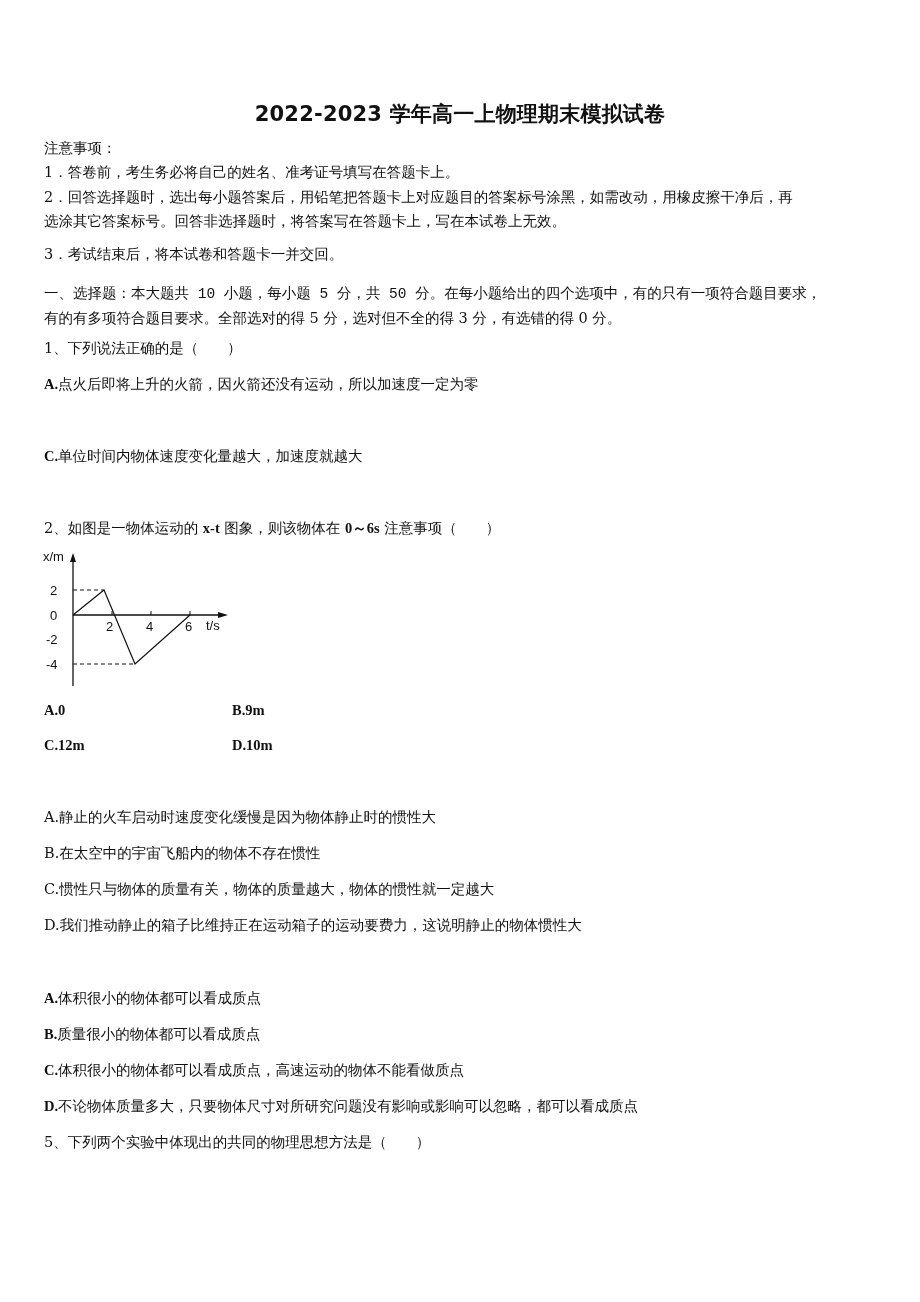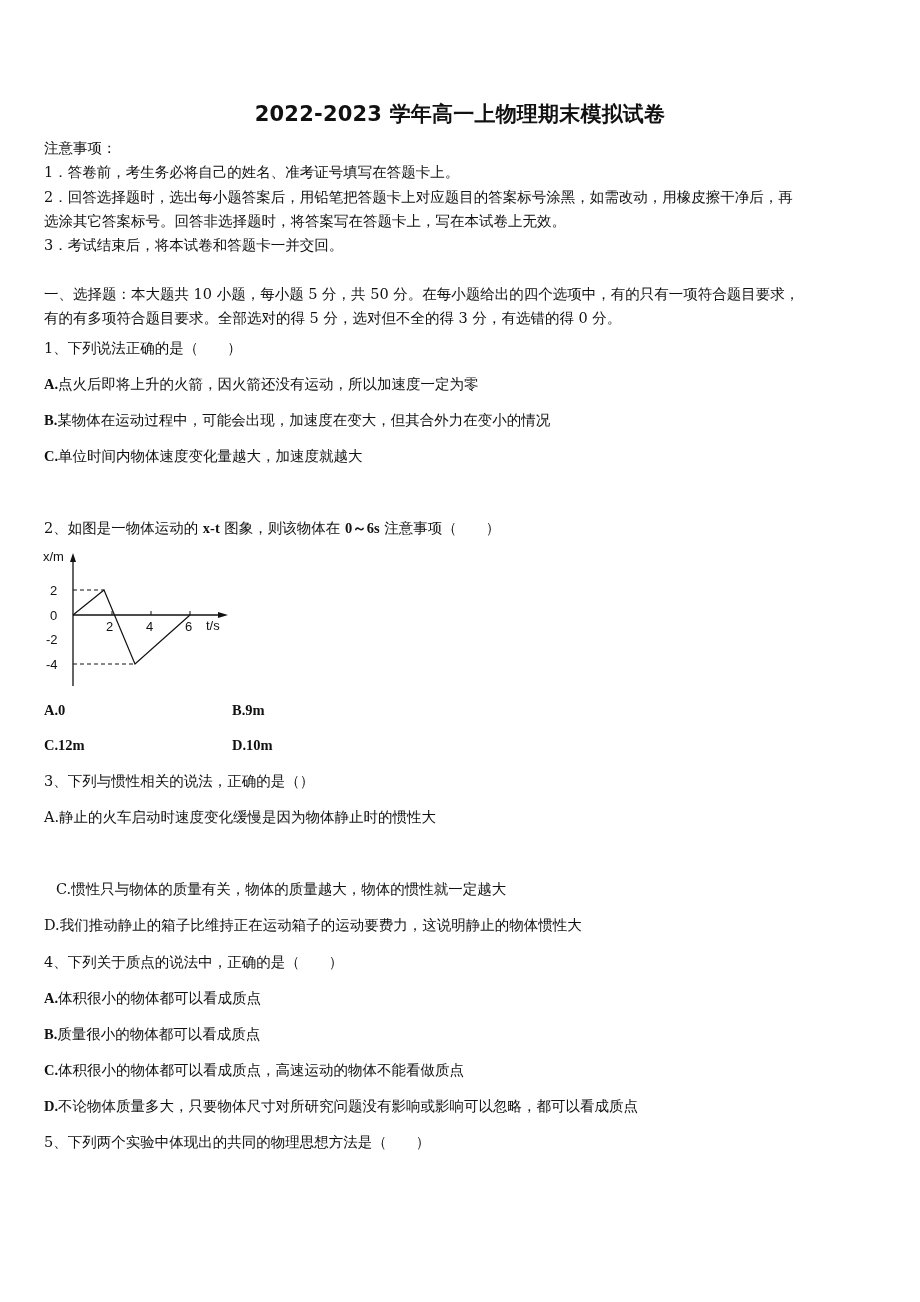--- a/index.html
+++ b/index.html
@@ -30,28 +30,27 @@
 <body>
 
 <div class="page">
 
   <div class="title">2022-2023 学年高一上物理期末模拟试卷</div>
 
   <div class="line notice-line" style="top:138px;">注意事项：</div>
   <div class="line notice-line" style="top:162px;">1．答卷前，考生务必将自己的姓名、准考证号填写在答题卡上。</div>
   <div class="line notice-line" style="top:187px;">2．回答选择题时，选出每小题答案后，用铅笔把答题卡上对应题目的答案标号涂黑，如需改动，用橡皮擦干净后，再</div>
   <div class="line notice-line" style="top:211px;">选涂其它答案标号。回答非选择题时，将答案写在答题卡上，写在本试卷上无效。</div>
-  <div class="line notice-line" style="top:235px;">3．考试结束后，将本试卷和答题卡一并交回。</div>
+  <div class="line notice-line" style="top:244px;">3．考试结束后，将本试卷和答题卡一并交回。</div>
 
-  <div class="line" style="top:284px;">一、选择题：本大题共 10 小题，每小题 5 分，共 50 分。在每小题给出的四个选项中，有的只有一项符合题目要求，</div>
+  <div class="line" style="top:284px;font-family:Liberation Mono, monospace;">一、选择题：本大题共 10 小题，每小题 5 分，共 50 分。在每小题给出的四个选项中，有的只有一项符合题目要求，</div>
   <div class="line" style="top:308px;">有的有多项符合题目要求。全部选对的得 5 分，选对但不全的得 3 分，有选错的得 0 分。</div>
 
   <div class="line" style="top:338px;">1、下列说法正确的是（　　）</div>
   <div class="line" style="top:374px;"><span class="opt-label">A.</span><span>点火后即将上升的火箭，因火箭还没有运动，所以加速度一定为零</span></div>
-  <div class="line" style="top:410px;"><span class="opt-label">B.</span><span>某物体在运动过程中，可能会出现，加速度在变大，但其合外力在变小的情况</span></div>
   <div class="line" style="top:446px;"><span class="opt-label">C.</span><span>单位时间内物体速度变化量越大，加速度就越大</span></div>
 
   <div class="line" style="top:518px;"><span>2、如图是一物体运动的 </span><span class="bold">x-t</span><span> 图象，则该物体在 </span><span class="bold">0～6s</span><span> 注意事项（　　）</span></div>
 
   <div class="chart">
     <svg width="200" height="142" viewBox="0 0 200 142">
 
       <line x1="35" y1="138" x2="35" y2="12" stroke="#111" stroke-width="1.3"></line>
       <polygon points="35,5 32,14 38,14" fill="#111"></polygon>
       <line x1="35" y1="67" x2="182" y2="67" stroke="#111" stroke-width="1.3"></line>
@@ -76,26 +75,25 @@
       <text x="147" y="83">6</text>
       <text x="168" y="82">t/s</text>
     </svg>
   </div>
 
   <div class="line" style="top:700px;"><span class="opt-label">A.</span><span class="bold">0</span></div>
   <div class="line" style="top:700px; left:232px;"><span class="opt-label">B.</span><span class="bold">9m</span></div>
   <div class="line" style="top:735px;"><span class="opt-label">C.</span><span class="bold">12m</span></div>
   <div class="line" style="top:735px; left:232px;"><span class="opt-label">D.</span><span class="bold">10m</span></div>
 
-  <div class="line" style="top:771px;">3、下列与惯性相关的说法，正确的是（）</div>
   <div class="line" style="top:807px;"><span>A.</span><span>静止的火车启动时速度变化缓慢是因为物体静止时的惯性大</span></div>
-  <div class="line" style="top:879px;margin-left:12px;"><span>C.</span><span>惯性只与物体的质量有关，物体的质量越大，物体的惯性就一定越大</span></div>
+  <div class="line" style="top:843px;"><span>B.</span><span>在太空中的宇宙飞船内的物体不存在惯性</span></div>
+  <div class="line" style="top:879px;"><span>C.</span><span>惯性只与物体的质量有关，物体的质量越大，物体的惯性就一定越大</span></div>
   <div class="line" style="top:915px;"><span>D.</span><span>我们推动静止的箱子比维持正在运动箱子的运动要费力，这说明静止的物体惯性大</span></div>
 
-  <div class="line" style="top:952px;">4、下列关于质点的说法中，正确的是（　　）</div>
   <div class="line" style="top:988px;"><span class="opt-label">A.</span><span>体积很小的物体都可以看成质点</span></div>
   <div class="line" style="top:1024px;"><span class="opt-label">B.</span><span>质量很小的物体都可以看成质点</span></div>
   <div class="line" style="top:1060px;"><span class="opt-label">C.</span><span>体积很小的物体都可以看成质点，高速运动的物体不能看做质点</span></div>
   <div class="line" style="top:1096px;"><span class="opt-label">D.</span><span>不论物体质量多大，只要物体尺寸对所研究问题没有影响或影响可以忽略，都可以看成质点</span></div>
 
   <div class="line" style="top:1132px;">5、下列两个实验中体现出的共同的物理思想方法是（　　）</div>
 
 </div>
 
 </body></html>

